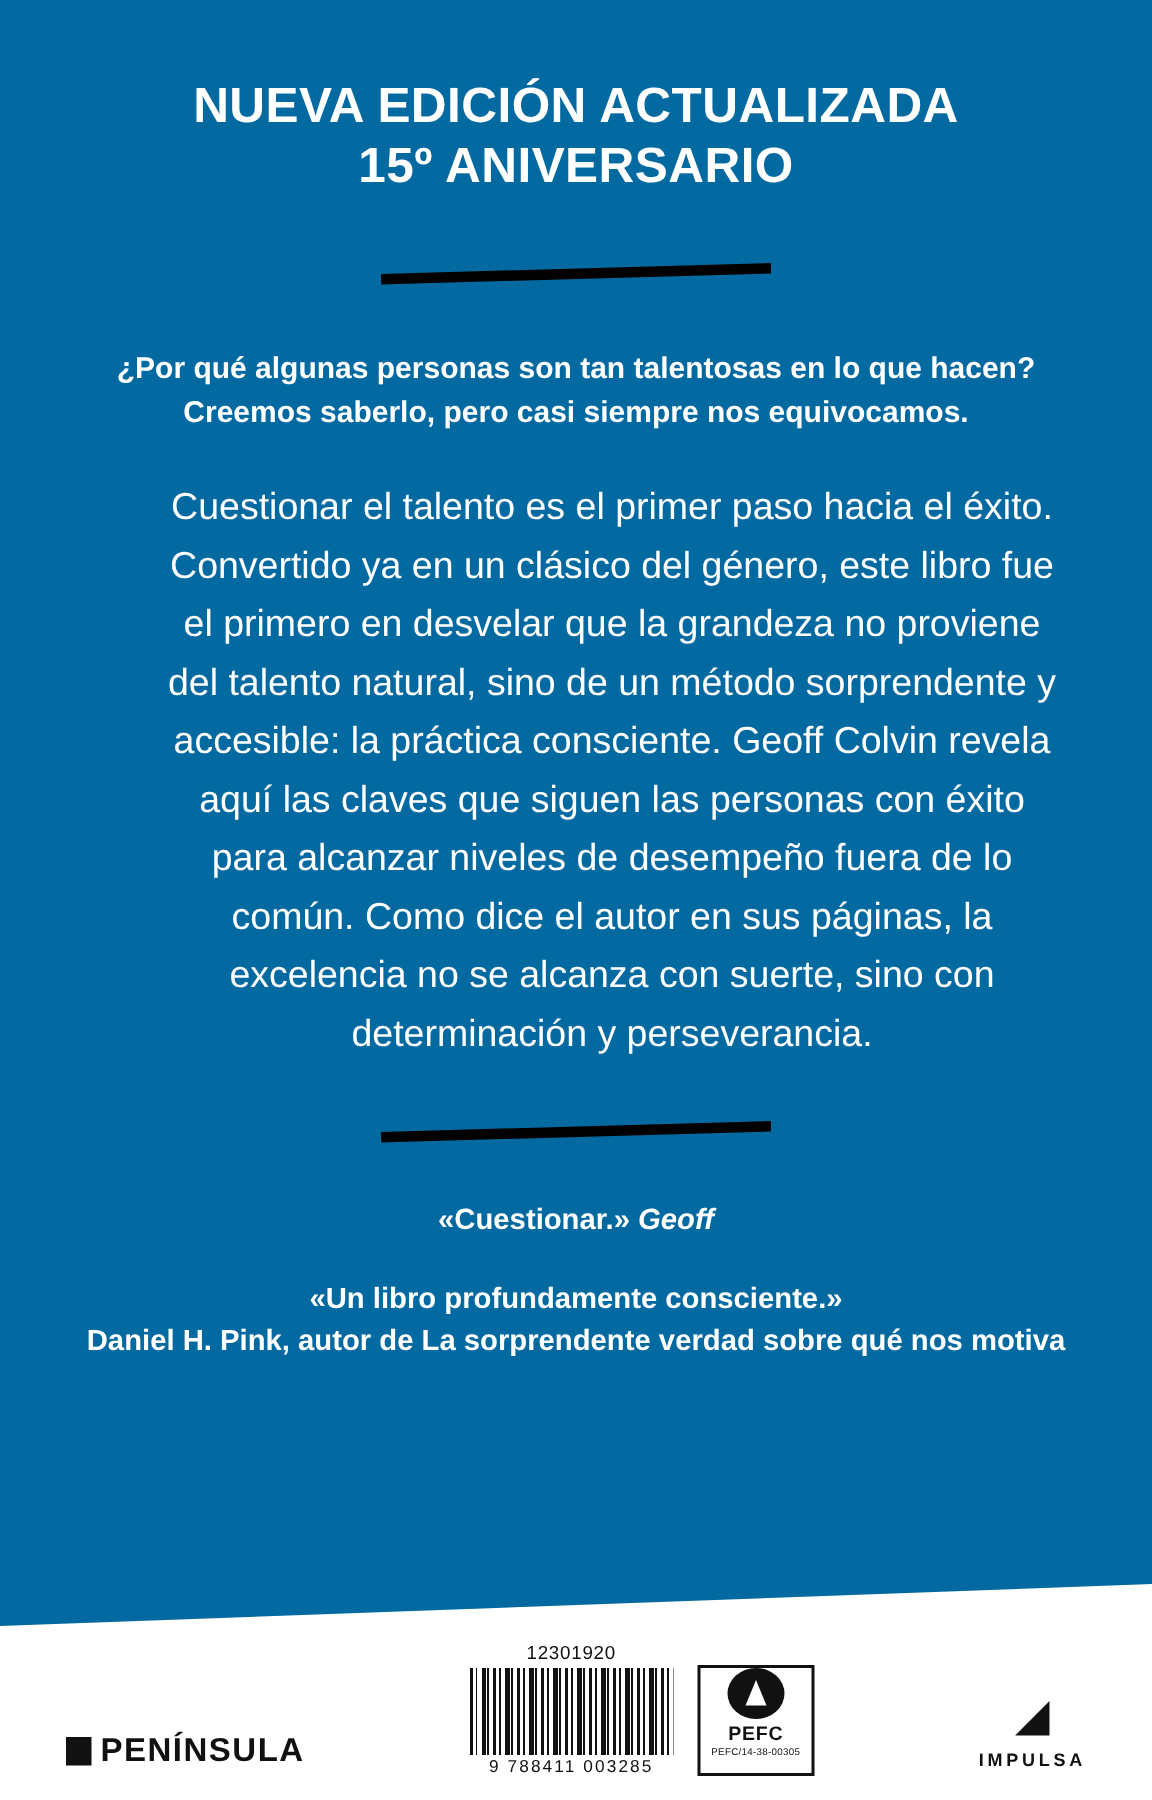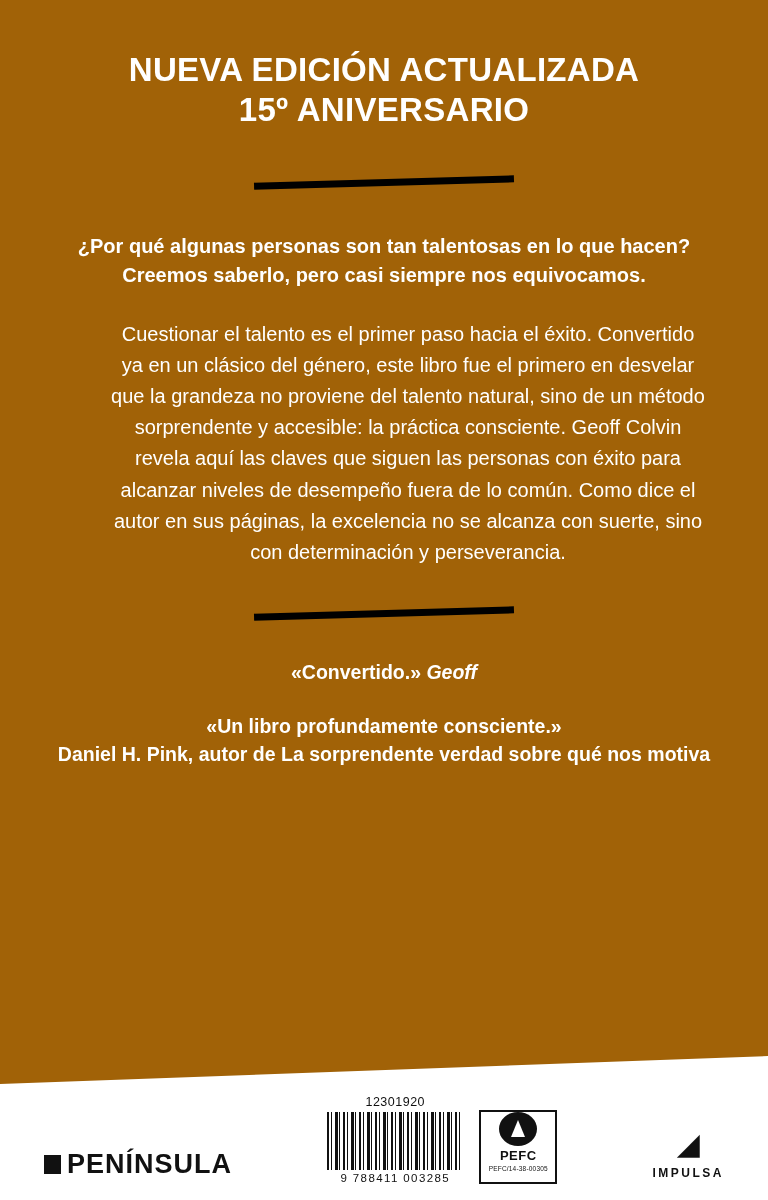--- a/index.html
+++ b/index.html
@@ -10,21 +10,21 @@
     width: 768px;
     height: 1200px;
     background: #ffffff;
     font-family: "Liberation Sans", sans-serif;
     overflow: hidden;
   }
   .cover {
     position: relative;
     width: 768px;
     height: 1200px;
-    background: #a16207;
+    background: #0369a1;
     overflow: hidden;
   }
   
   .white-wedge {
     position: absolute;
     left: 0;
     bottom: 0;
     width: 768px;
     height: 150px;
     background: #ffffff;
@@ -60,21 +60,21 @@
   }
   .lede {
     margin-top: 46px;
     font-size: 20px;
     line-height: 1.48;
     font-weight: bold;
     padding: 0 12px;
   }
   .body-copy {
     margin-top: 28px;
-    font-size: 20px;
+    font-size: 25px;
     line-height: 1.56;
     font-weight: normal;
     padding: 0 6px;
     margin-left: 48px;
   }
   .quotes {
     margin-top: 42px;
   }
   .quote {
     font-size: 19.5px;
@@ -104,21 +104,21 @@
     align-items: flex-end;
     justify-content: space-between;
     padding: 0 44px 14px 44px;
     box-sizing: border-box;
   }
   .publisher {
     display: flex;
     align-items: center;
     gap: 6px;
     color: #111111;
-    font-size: 27px;
+    font-size: 22px;
     font-weight: bold;
     letter-spacing: 1px;
     padding-bottom: 6px;
   }
   .publisher .mark {
     display: inline-block;
     width: 17px;
     height: 19px;
     background: #111111;
   }
@@ -231,21 +231,21 @@
     <div class="rule"></div>
 
     <div class="lede">¿Por qué algunas personas son tan talentosas en lo que hacen?  Creemos saberlo, pero casi siempre nos equivocamos.</div>
 
     <div class="body-copy">Cuestionar el talento es el primer paso hacia el éxito. Convertido ya en un clásico del género, este libro fue el primero en desvelar que la grandeza no proviene del talento natural, sino de un método sorprendente y accesible: la práctica consciente. Geoff Colvin revela aquí las claves que siguen las personas con éxito para alcanzar niveles de desempeño fuera de lo común. Como dice el autor en sus páginas, la excelencia no se alcanza con suerte, sino con determinación y perseverancia.</div>
 
     <div class="rule bottom"></div>
 
     <div class="quotes">
       <div class="quote">
-        <span>«Convertido.»</span>
+        <span>«Cuestionar.»</span>
         <span class="src">Geoff</span>
       </div>
       <div class="quote last">
         <span>«Un libro profundamente consciente.»</span>
         <span class="second-line">Daniel H. Pink, autor de La sorprendente verdad sobre qué nos motiva</span>
       </div>
     </div>
 
   </div>
 

